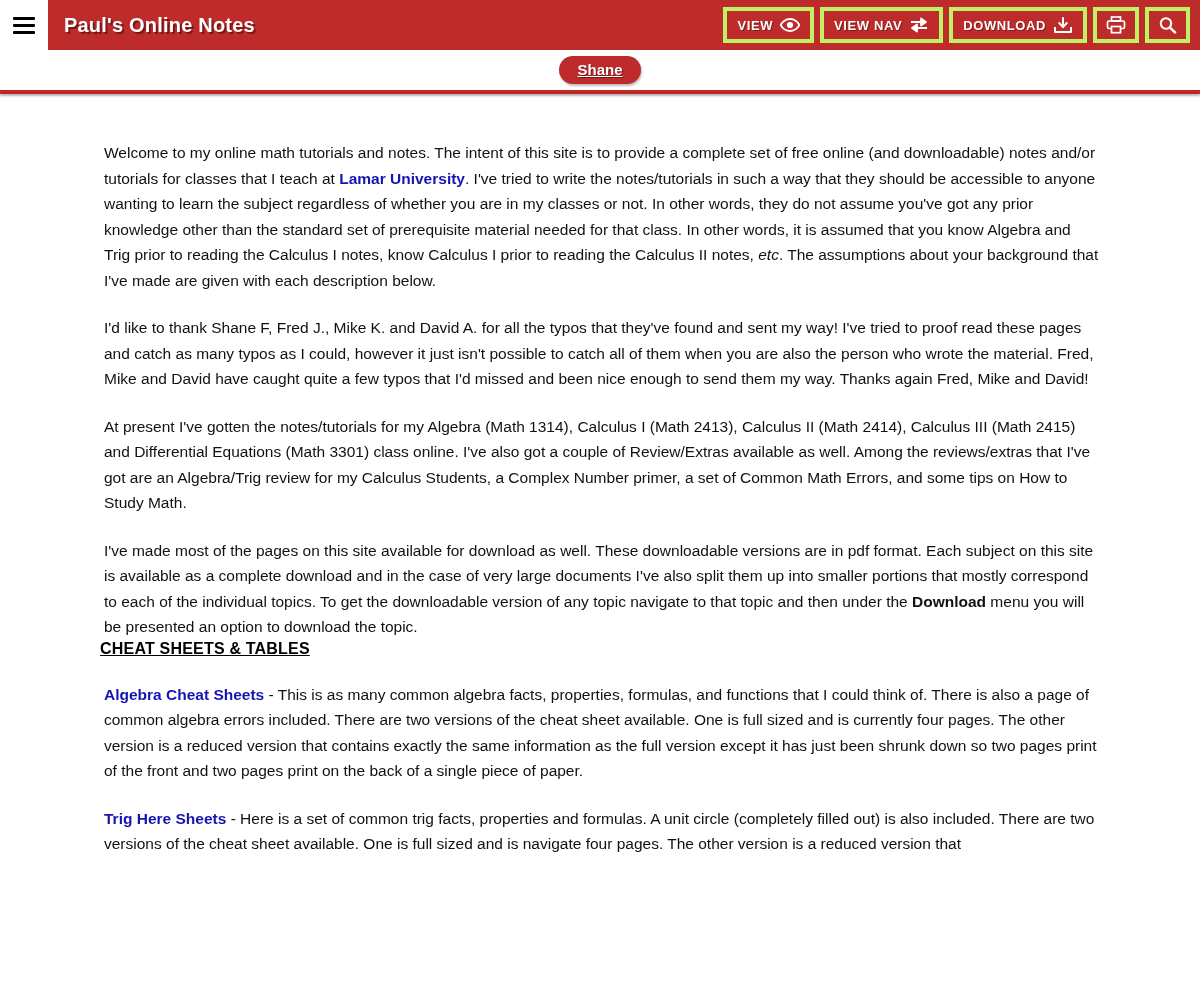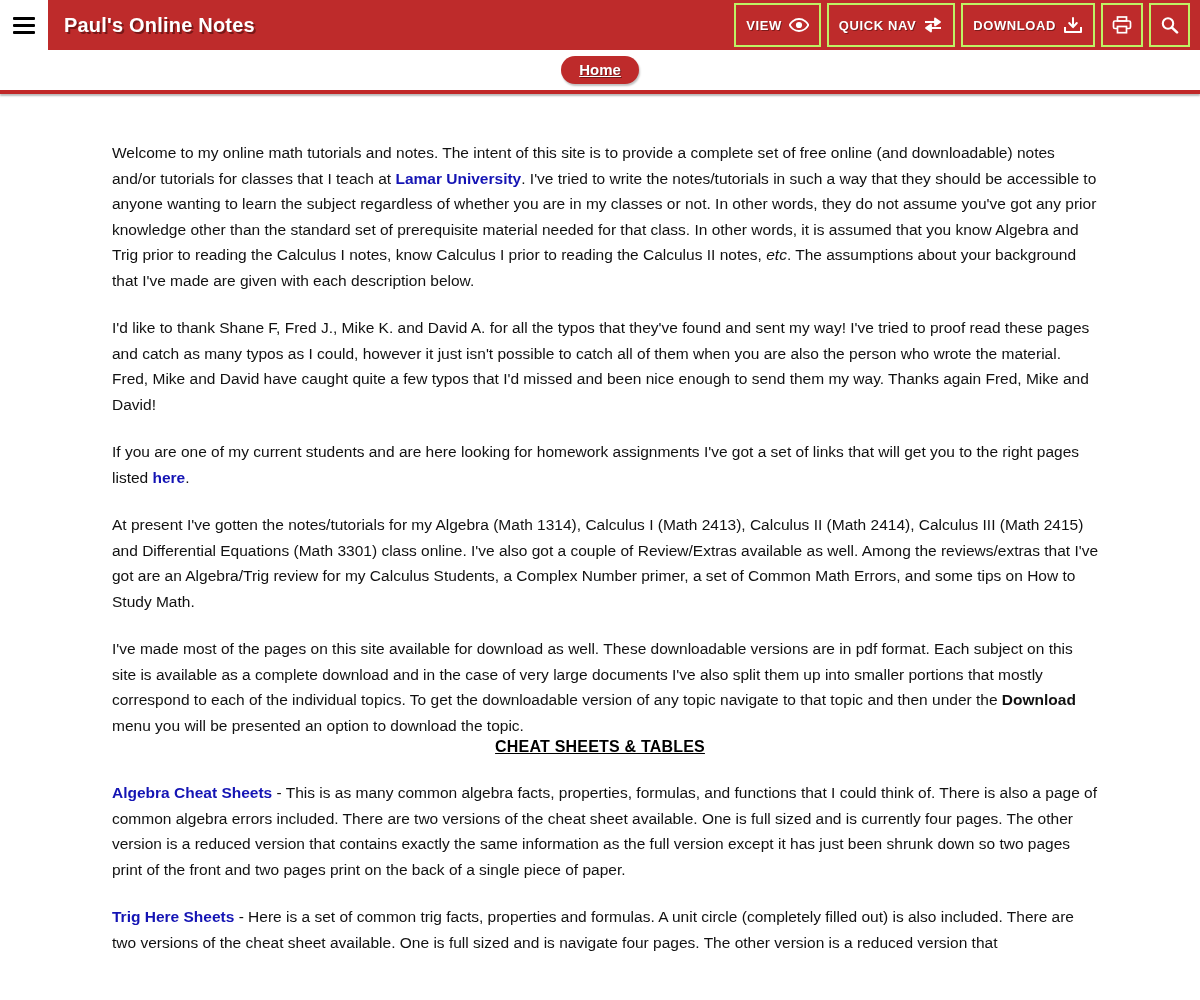--- a/index.html
+++ b/index.html
@@ -60,24 +60,24 @@
     white-space: nowrap;
   }
   .topbar-actions {
     margin-left: auto;
     display: flex;
     align-items: center;
     gap: 6px;
     padding-right: 4px;
   }
   .tb-btn {
-    border: 2px solid #bef264;
+    border: 4px solid #bef264;
     color: #ffffff;
     background: transparent;
-    height: 44px;
+    height: 36px;
     display: flex;
     align-items: center;
     gap: 7px;
     padding: 0 10px;
     font-size: 13px;
     font-weight: bold;
     letter-spacing: 0.6px;
     cursor: pointer;
     text-shadow: 1px 1px 0 rgba(60,10,10,0.5);
     box-sizing: border-box;
@@ -111,21 +111,21 @@
     background: #c02828;
     box-shadow: 0 2px 2px rgba(0,0,0,0.28);
   }
 
   
   .content {
     padding: 46px 100px 0 100px;
     box-sizing: border-box;
   }
   .content p {
-    margin: 0 0 22px 12px;
+    margin: 0 0 22px 4px;
     font-size: 15.5px;
     line-height: 25.5px;
     color: #111111;
     text-align: left;
   }
   .content p:last-child { margin-bottom: 0; }
   a.link {
     color: #1414b4;
     font-weight: bold;
     text-decoration: none;
@@ -133,21 +133,20 @@
   }
   .bold { font-weight: bold; }
   .ital { font-style: italic; }
   h2.section-head {
     font-size: 16px;
     font-weight: bold;
     color: #000000;
     text-decoration: underline;
     margin: 0 0 24px 0;
     letter-spacing: 0.2px;
-    text-align: center;
   }
 </style>
 </head>
 <body>
 
 <div class="topbar">
   <div class="hamburger-zone">
     <span class="hamburger">
       <i></i>
         <i></i>
@@ -162,21 +161,21 @@
         <span>VIEW</span>
         <span>
           <svg width="20" height="14" viewBox="0 0 20 14">
             <path d="M10 1C5 1 1.6 5.1 0.6 7c1 1.9 4.4 6 9.4 6s8.4-4.1 9.4-6C18.4 5.1 15 1 10 1z" fill="none" stroke="#fff" stroke-width="1.8"></path>
             <circle cx="10" cy="7" r="3.1" fill="#fff"></circle>
           </svg>
         </span>
       </div>
 
       <div class="tb-btn">
-        <span>QUICK NAV</span>
+        <span>VIEW NAV</span>
         <span>
           <svg width="20" height="16" viewBox="0 0 20 16">
             <path d="M2 5h14M12 1.5 17 5l-5 3.5z" fill="#fff" stroke="#fff" stroke-width="1.8" stroke-linejoin="round"></path>
             <path d="M18 11H4M8 7.5 3 11l5 3.5z" fill="#fff" stroke="#fff" stroke-width="1.8" stroke-linejoin="round"></path>
           </svg>
         </span>
       </div>
 
       <div class="tb-btn">
         <span>DOWNLOAD</span>
@@ -205,30 +204,29 @@
             <path d="M12 11.6 17 16.4" stroke="#fff" stroke-width="2.6" stroke-linecap="round"></path>
           </svg>
         </span>
       </div>
 
     </div>
   </div>
 </div>
 
 <div class="crumbrow">
-  <span class="crumb-pill">Home</span>
+  <span class="crumb-pill">Shane</span>
 </div>
 
 <div class="divider"></div>
 
 <div class="content">
   <div id="paragraph-host">
       <p><span>Welcome to my online math tutorials and notes. The intent of this site is to provide a complete set of free online (and downloadable) notes and/or tutorials for classes that I teach at </span><a class="link">Lamar University</a><span>. I've tried to write the notes/tutorials in such a way that they should be accessible to anyone wanting to learn the subject regardless of whether you are in my classes or not. In other words, they do not assume you've got any prior knowledge other than the standard set of prerequisite material needed for that class. In other words, it is assumed that you know Algebra and Trig prior to reading the Calculus I notes, know Calculus I prior to reading the Calculus II notes, </span><span class="ital">etc</span><span>. The assumptions about your background that I've made are given with each description below.</span></p>
       <p><span>I'd like to thank Shane F, Fred J., Mike K. and David A. for all the typos that they've found and sent my way! I've tried to proof read these pages and catch as many typos as I could, however it just isn't possible to catch all of them when you are also the person who wrote the material. Fred, Mike and David have caught quite a few typos that I'd missed and been nice enough to send them my way. Thanks again Fred, Mike and David!</span></p>
-      <p><span>If you are one of my current students and are here looking for homework assignments I've got a set of links that will get you to the right pages listed </span><a class="link">here</a><span>.</span></p>
       <p><span>At present I've gotten the notes/tutorials for my Algebra (Math 1314), Calculus I (Math 2413), Calculus II (Math 2414), Calculus III (Math 2415) and Differential Equations (Math 3301) class online. I've also got a couple of Review/Extras available as well. Among the reviews/extras that I've got are an Algebra/Trig review for my Calculus Students, a Complex Number primer, a set of Common Math Errors, and some tips on How to Study Math.</span></p>
       <p><span>I've made most of the pages on this site available for download as well. These downloadable versions are in pdf format. Each subject on this site is available as a complete download and in the case of very large documents I've also split them up into smaller portions that mostly correspond to each of the individual topics. To get the downloadable version of any topic navigate to that topic and then under the </span><span class="bold">Download</span><span> menu you will be presented an option to download the topic.</span></p>
     </div>
   <h2 class="section-head">CHEAT SHEETS &amp; TABLES</h2>
   <div id="entry-host">
       <p><a class="link">Algebra Cheat Sheets</a><span> - This is as many common algebra facts, properties, formulas, and functions that I could think of. There is also a page of common algebra errors included. There are two versions of the cheat sheet available. One is full sized and is currently four pages. The other version is a reduced version that contains exactly the same information as the full version except it has just been shrunk down so two pages print of the front and two pages print on the back of a single piece of paper.</span></p>
       <p><a class="link">Trig Here Sheets</a><span> - Here is a set of common trig facts, properties and formulas. A unit circle (completely filled out) is also included. There are two versions of the cheat sheet available. One is full sized and is navigate four pages. The other version is a reduced version that</span></p>
     </div>
 </div>
 

